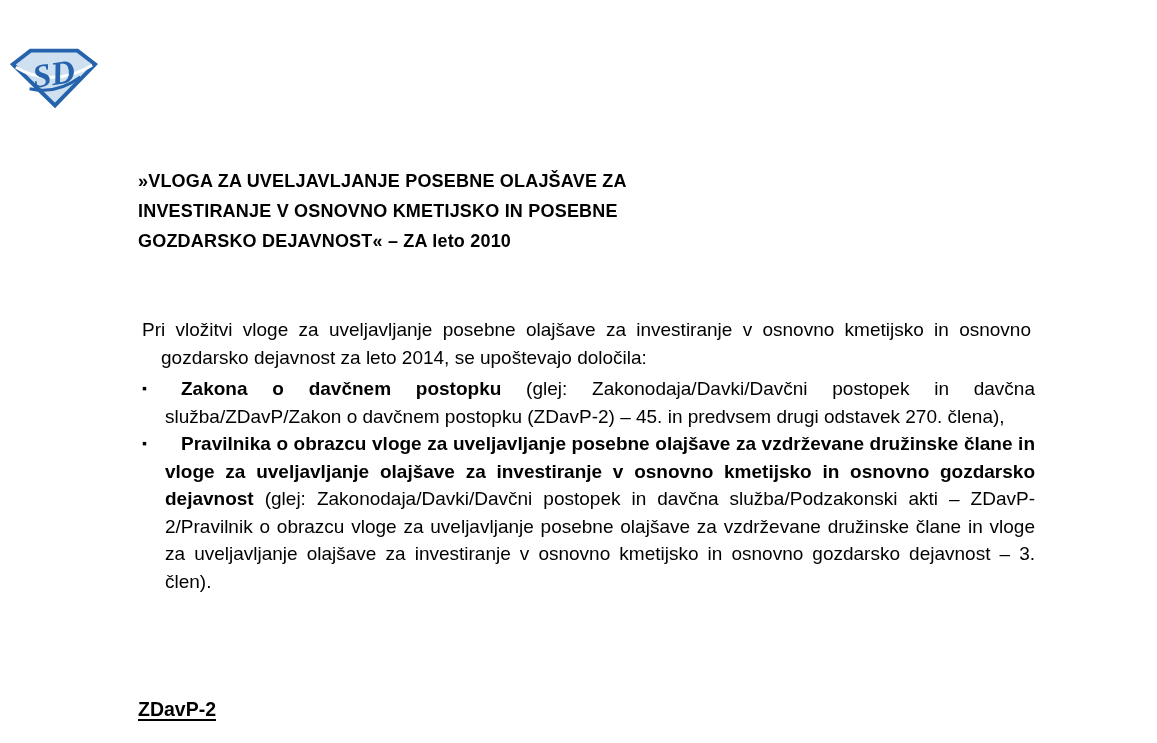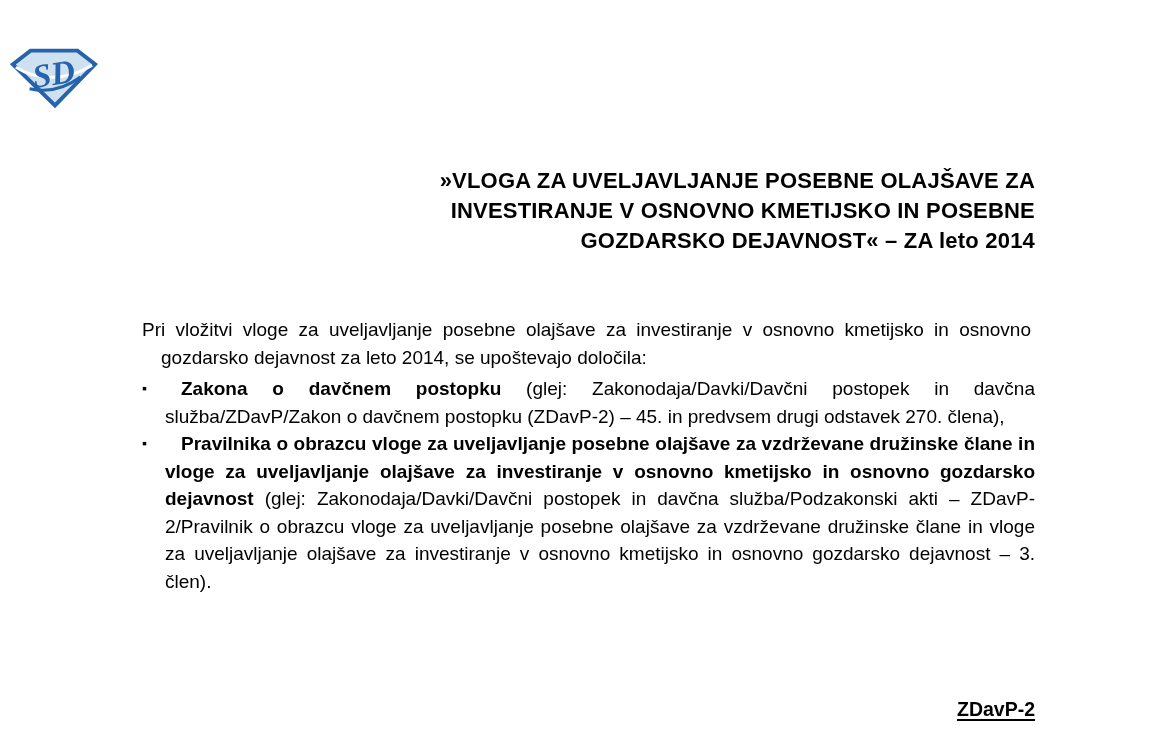--- a/index.html
+++ b/index.html
@@ -17,23 +17,23 @@
     left: 10px;
     top: 47px;
     width: 88px;
     height: 62px;
   }
   .doc-title {
     position: absolute;
     left: 138px;
     top: 166px;
     width: 897px;
-    text-align: right;
+    text-align: left;
     font-weight: 700;
-    font-size: 22px;
+    font-size: 18px;
     line-height: 30px;
     letter-spacing: 0.2px;
     white-space: nowrap;
   }
   .body-text {
     position: absolute;
     left: 138px;
     top: 312px;
     width: 897px;
     font-size: 19px;
@@ -58,21 +58,21 @@
     top: 0;
     font-size: 14px;
     line-height: 27.5px;
   }
   .bold-lead { font-weight: 700; margin-left: 16px; }
   .footer-ref {
     position: absolute;
     left: 138px;
     top: 697px;
     width: 897px;
-    text-align: right;
+    text-align: left;
     font-weight: 700;
     font-size: 19.5px;
     line-height: 24px;
   }
   .footer-ref span {
     text-decoration: underline;
     text-decoration-thickness: 2px;
     text-underline-offset: 3px;
   }
 </style>
@@ -84,21 +84,21 @@
   <svg class="logo" viewBox="0 0 90 62" xmlns="http://www.w3.org/2000/svg" aria-hidden="true">
     <polygon points="3,17 21,3 69,3 87,17 46,59" fill="#cfe0f0" stroke="#2563ac" stroke-width="4" stroke-linejoin="miter"></polygon>
     <path d="M 6,20 C 28,34 58,34 84,18" fill="none" stroke="#ffffff" stroke-width="3"></path>
     <path d="M 20,42 C 38,46 56,42 72,30" fill="none" stroke="#2563ac" stroke-width="3"></path>
     <text x="45" y="38" text-anchor="middle" font-family="'Liberation Serif', serif" font-style="italic" font-weight="bold" font-size="34" fill="#2563ac" transform="rotate(-9 45 28)">SD</text>
   </svg>
 
   <div class="doc-title">
     <div>»VLOGA ZA UVELJAVLJANJE POSEBNE OLAJŠAVE ZA</div>
     <div>INVESTIRANJE V OSNOVNO KMETIJSKO IN POSEBNE</div>
-    <div>GOZDARSKO DEJAVNOST« – ZA leto 2014</div>
+    <div>GOZDARSKO DEJAVNOST« – ZA leto 2010</div>
   </div>
 
   <div class="body-text">
     <p class="intro">Pri vložitvi vloge za uveljavljanje posebne olajšave za investiranje v osnovno kmetijsko in osnovno gozdarsko dejavnost za leto 2014, se upoštevajo določila:</p>
     <ul class="bullet-list">
       <li class="bullet-item">
         <span class="bullet-marker">▪</span><span class="bold-lead">Zakona o davčnem postopku</span><span> (glej: Zakonodaja/Davki/Davčni postopek in davčna služba/ZDavP/Zakon o davčnem postopku (ZDavP-2) – 45. in predvsem drugi odstavek 270. člena),</span>
       </li>
       <li class="bullet-item">
         <span class="bullet-marker">▪</span><span class="bold-lead">Pravilnika o obrazcu vloge za uveljavljanje posebne olajšave za vzdrževane družinske člane in vloge za uveljavljanje olajšave za investiranje v osnovno kmetijsko in osnovno gozdarsko dejavnost</span><span> (glej: Zakonodaja/Davki/Davčni postopek in davčna služba/Podzakonski akti – ZDavP-2/Pravilnik o obrazcu vloge za uveljavljanje posebne olajšave za vzdrževane družinske člane in vloge za uveljavljanje olajšave za investiranje v osnovno kmetijsko in osnovno gozdarsko dejavnost – 3. člen).</span>

